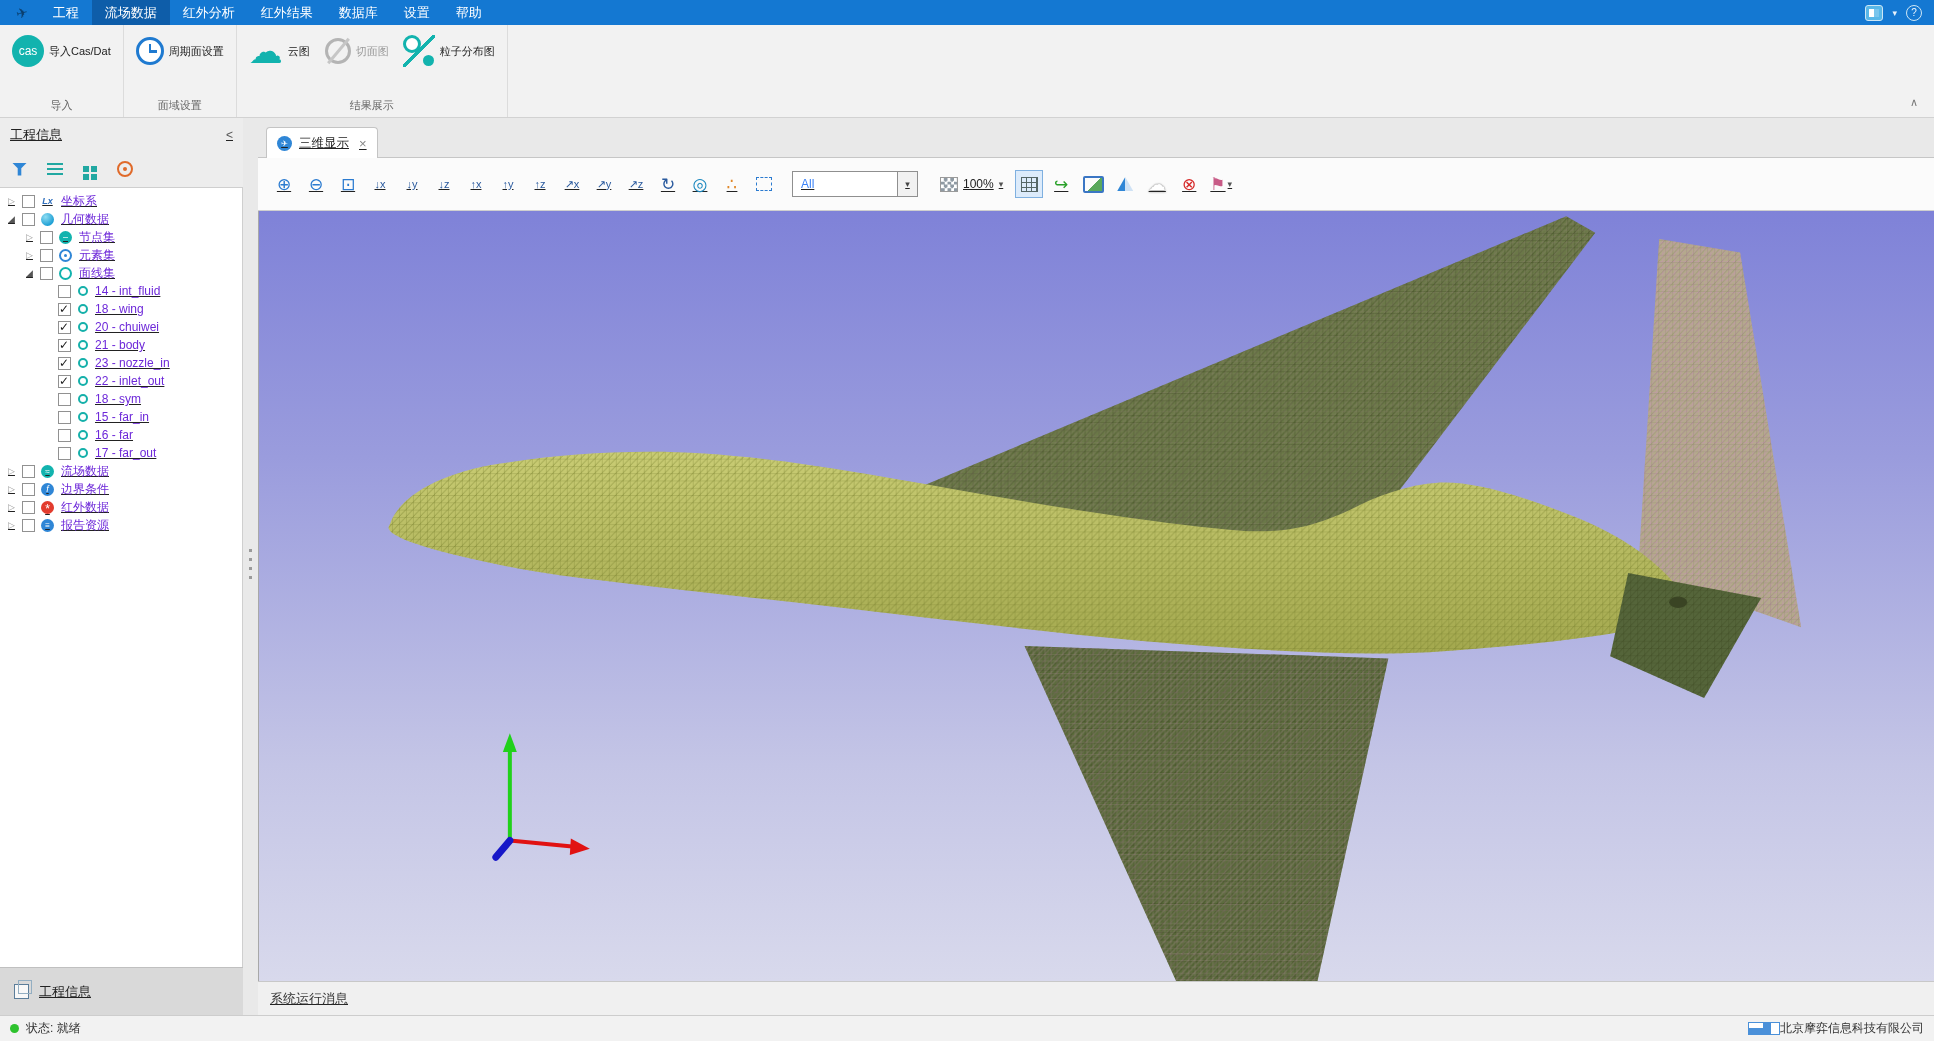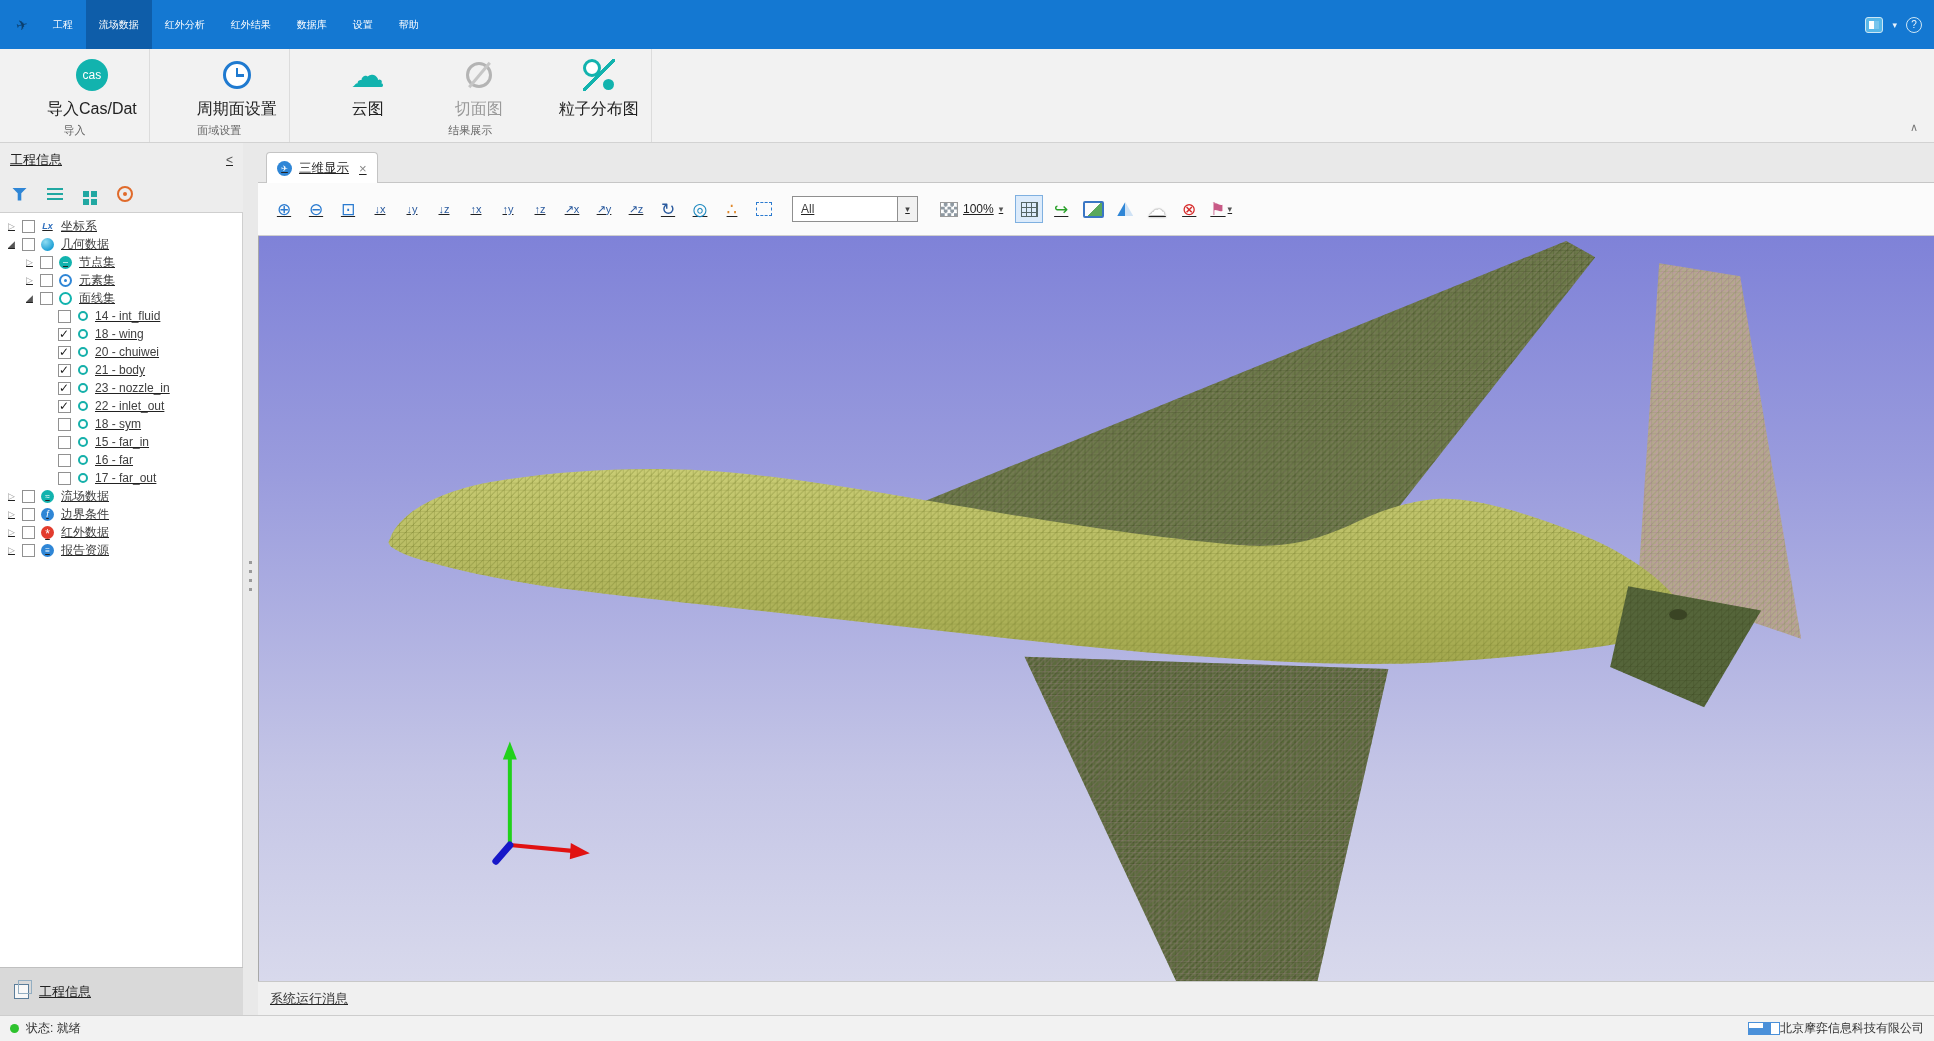--- a/index.html
+++ b/index.html
@@ -15,36 +15,36 @@
   .tb-quick.q2::after{content:"↻";}
   .title{position:absolute;left:50%;transform:translateX(-50%);font-size:13px;color:#9f9f9f;white-space:nowrap;}
   .title .t1{color:#dcdcdc;}
   .wc-group{margin-left:auto;display:flex;}
   .wc{width:44px;height:32px;display:flex;align-items:center;justify-content:center;color:#c9c9c9;font-size:13px;}
 
   
   .menubar{flex:0 0 25px;background:#1478d2;display:flex;align-items:center;}
   .logo{margin:0 12px 0 16px;color:#0b3f6e;font-size:14px;transform:rotate(-14deg);}
   .logo::after{content:"✈";}
-  .mitem{padding:12px 13px;line-height:25px;font-size:10px;color:#fff;}
+  .mitem{padding:0 13px;line-height:25px;font-size:13px;color:#fff;}
   .mitem.active{background:#0e5da9;}
   .mb-right{margin-left:auto;display:flex;align-items:center;gap:9px;padding-right:12px;}
   .mb-apps{width:16px;height:14px;border-radius:3px;background:#58b7e8;border:1px solid #cde6f5;position:relative;}
   .mb-apps::after{content:"";position:absolute;inset:3px;background:linear-gradient(90deg,#fff 45%,rgba(255,255,255,.2) 45%);}
   .mb-caret{color:#e8f2fb;font-size:9px;}
   .mb-caret::after{content:"▾";}
   .mb-help{width:14px;height:14px;border-radius:50%;border:1px solid #cde6f5;color:#eaf4fc;font-size:10px;display:flex;align-items:center;justify-content:center;}
   .mb-help::after{content:"?";}
 
   
   .ribbon{flex:0 0 92px;background:#f2f2f2;border-bottom:1px solid #d2d2d2;display:flex;position:relative;}
   .rib-groups{display:flex;}
   .rib-group{display:flex;flex-direction:column;border-right:1px solid #dcdcdc;padding:5px 8px 0;}
   .rib-buttons{flex:1;display:flex;align-items:flex-start;gap:6px;}
-  .rib-btn{min-width:62px;display:flex;flex-direction:column;align-items:center;gap:5px;padding:2px 4px 0;font-size:16px;color:#222;margin-left:35px;}
+  .rib-btn{min-width:62px;display:flex;flex-direction:row;align-items:center;gap:5px;padding:2px 4px 0;font-size:11px;color:#222;}
   .rib-btn.disabled{color:#9a9a9a;}
   .rib-btn .ricon{height:38px;display:flex;align-items:center;justify-content:center;}
   .rib-grouplabel{height:22px;line-height:20px;text-align:center;font-size:11px;color:#666;}
   .rib-collapse{position:absolute;right:16px;bottom:8px;color:#777;font-size:11px;}
   .rib-collapse::after{content:"∧";}
   
   .ic-cas .ric{width:32px;height:32px;border-radius:50%;background:#12b3ae;display:flex;align-items:center;justify-content:center;color:#fff;font-size:12px;}
   .ic-cas .ric::after{content:"cas";}
   .ic-clock .ric{display:block;width:28px;height:28px;border-radius:50%;border:3px solid #1f7ad0;background:#fff;position:relative;box-sizing:border-box;}
   .ic-clock .ric::before{content:"";position:absolute;left:10px;top:4px;width:2.5px;height:8px;background:#1f7ad0;}
@@ -63,21 +63,21 @@
   .left-panel{flex:0 0 243px;width:243px;display:flex;flex-direction:column;background:#ededed;}
   .panel-header{flex:0 0 33px;display:flex;align-items:center;padding:0 10px;font-size:13px;color:#222;}
   .panel-collapse{margin-left:auto;color:#555;font-size:12px;}
   .panel-tools{flex:0 0 36px;display:flex;align-items:center;gap:20px;padding-left:12px;}
   .pt-filter{width:15px;height:13px;background:#2f86d6;clip-path:polygon(0 0,100% 0,62% 45%,62% 100%,38% 100%,38% 45%);}
   .pt-list{width:16px;height:12px;background:repeating-linear-gradient(#21a8a2 0 2px,transparent 2px 5px);}
   .pt-grid{width:6px;height:6px;background:#21a8a2;box-shadow:8px 0 #21a8a2,0 8px #21a8a2,8px 8px #21a8a2;margin-right:8px;}
   .pt-target{width:12px;height:12px;border:2px solid #e06a2a;border-radius:50%;position:relative;box-sizing:content-box;}
   .pt-target::after{content:"";position:absolute;left:4px;top:4px;width:4px;height:4px;background:#e06a2a;border-radius:50%;}
   .panel-tree{flex:1;background:#fff;border-top:1px solid #cfcfcf;border-right:1px solid #cfcfcf;padding-top:4px;overflow:hidden;}
-  .trow{height:18px;display:flex;align-items:center;font-size:12px;color:#404040;}
+  .trow{height:18px;display:flex;align-items:center;font-size:12px;color:#6d28d9;}
   .trow.lv0{padding-left:4px;} .trow.lv1{padding-left:22px;} .trow.lv2{padding-left:40px;}
   .trow .arrow{width:15px;text-align:center;font-size:9px;color:#999;}
   .trow.ar-right .arrow::before{content:"▷";}
   .trow.ar-down .arrow::before{content:"◢";color:#555;}
   .cb{width:13px;height:13px;border:1px solid #919191;background:#fff;margin:0 3px;position:relative;box-sizing:border-box;flex:0 0 13px;}
   .trow.checked .cb::after{content:"✓";position:absolute;left:0;top:-2px;font-size:12px;font-weight:bold;color:#1a1a1a;}
   .tree-ic{width:13px;height:13px;margin:0 4px 0 3px;display:inline-flex;align-items:center;justify-content:center;border-radius:50%;box-sizing:border-box;font-size:9px;flex:0 0 13px;}
   .ic-axes .tree-ic{color:#2f6fbd;font-style:italic;font-weight:bold;font-size:9px;border-radius:0;}
   .ic-axes .tree-ic::after{content:"Lx";}
   .ic-globe .tree-ic{background:radial-gradient(circle at 35% 30%,#8edcf2,#1d9fd4 72%);}
@@ -119,21 +119,21 @@
   .vp-btn{min-width:28px;height:28px;display:flex;align-items:center;justify-content:center;font-size:11px;color:#2a5a9e;border:1px solid transparent;box-sizing:border-box;}
   .vp-btn.big{font-size:17px;}
   .vp-btn.active{background:#dcebfb;border-color:#7fb0e0;}
   .vp-btn.has-caret::after{content:"▾";font-size:9px;color:#555;margin-left:2px;}
   .vp-btn.cloudy .glyph{text-shadow:0 0 2px #888,0 0 1px #888;}
   .ic-boxsel .glyph{width:14px;height:12px;border:1.5px dashed #2b7bd0;}
   .ic-grid3 .glyph{width:15px;height:13px;border:1px solid #566;background-image:linear-gradient(#566 1px,transparent 1px),linear-gradient(90deg,#566 1px,transparent 1px);background-size:5px 5px;background-position:-1px -1px;}
   .ic-image .glyph{width:17px;height:13px;border:2px solid #3a76c4;border-radius:2px;background:linear-gradient(135deg,transparent 52%,#5aa85c 52%);}
   .ic-mirror .glyph{width:16px;height:14px;clip-path:polygon(50% 0,100% 100%,0 100%);background:linear-gradient(90deg,#2f86d6 50%,#cfe2f5 50%);}
   .combo{display:flex;align-items:center;height:24px;border:1px solid #8f8f8f;background:#fff;margin:0 10px;}
-  .combo-text{width:96px;padding-left:8px;font-size:12px;color:#404040;}
+  .combo-text{width:96px;padding-left:8px;font-size:12px;color:#3b82f6;}
   .combo-btn{width:19px;height:100%;border-left:1px solid #8f8f8f;background:#f1f1f1;display:flex;align-items:center;justify-content:center;font-size:9px;color:#444;}
   .combo-btn::after{content:"▾";}
   .zoomctl{display:flex;align-items:center;gap:5px;padding:0 8px;font-size:12px;color:#222;}
   .icon-checker{width:16px;height:13px;border:1px solid #9a9a9a;background:repeating-conic-gradient(#8f9aa3 0 25%,#fff 0 50%) 0 0/6.5px 6.5px;}
   .smallcaret{font-size:9px;color:#555;}
   .smallcaret::after{content:"▾";}
 
   .viewport{flex:1;position:relative;border-left:1px solid #a8a8a8;min-height:0;
     background:linear-gradient(180deg,#7f82d8 0%,#9a9cdd 32%,#c4c5e6 72%,#d8d9ec 100%);}
   .scene{position:absolute;inset:0;width:100%;height:100%;display:block;}

